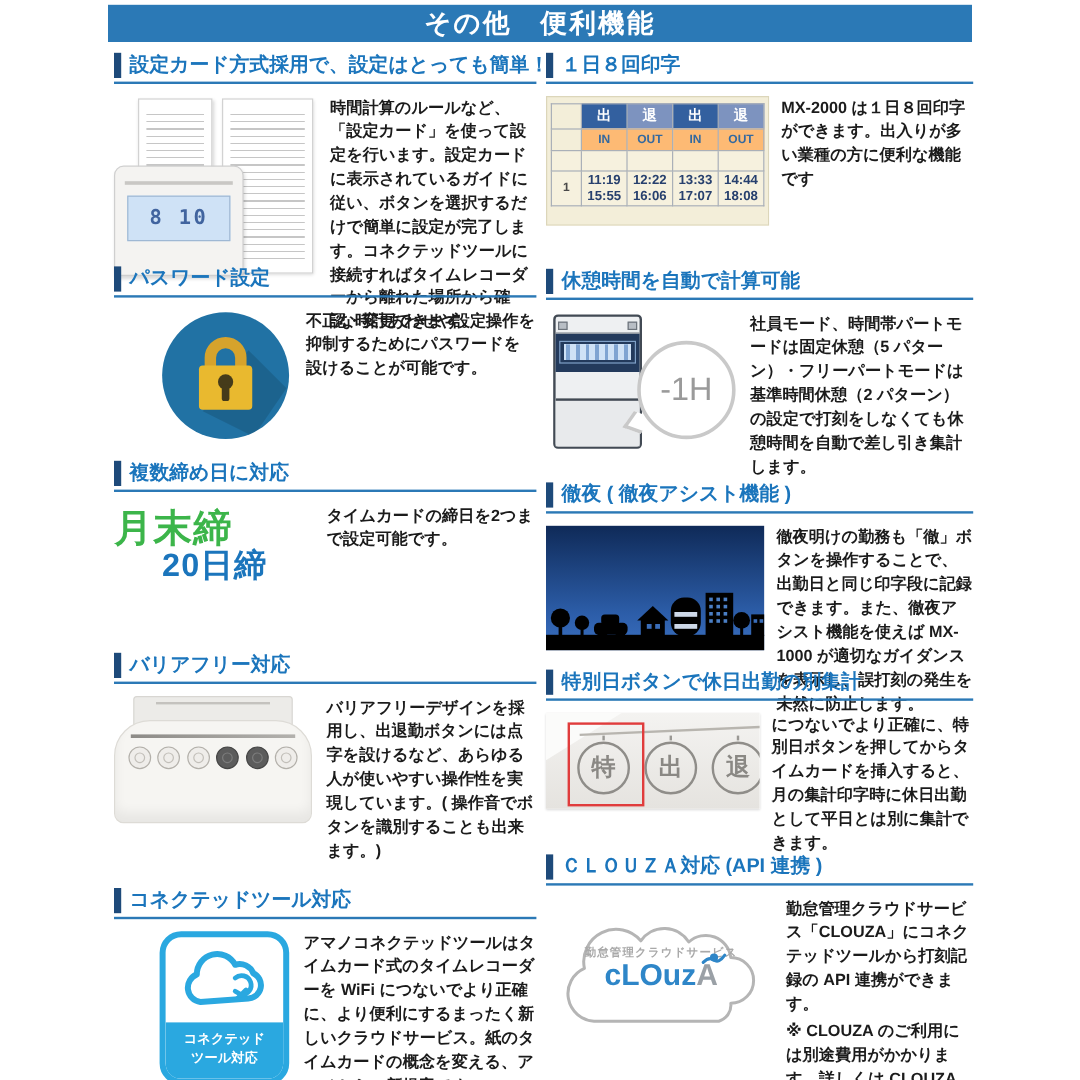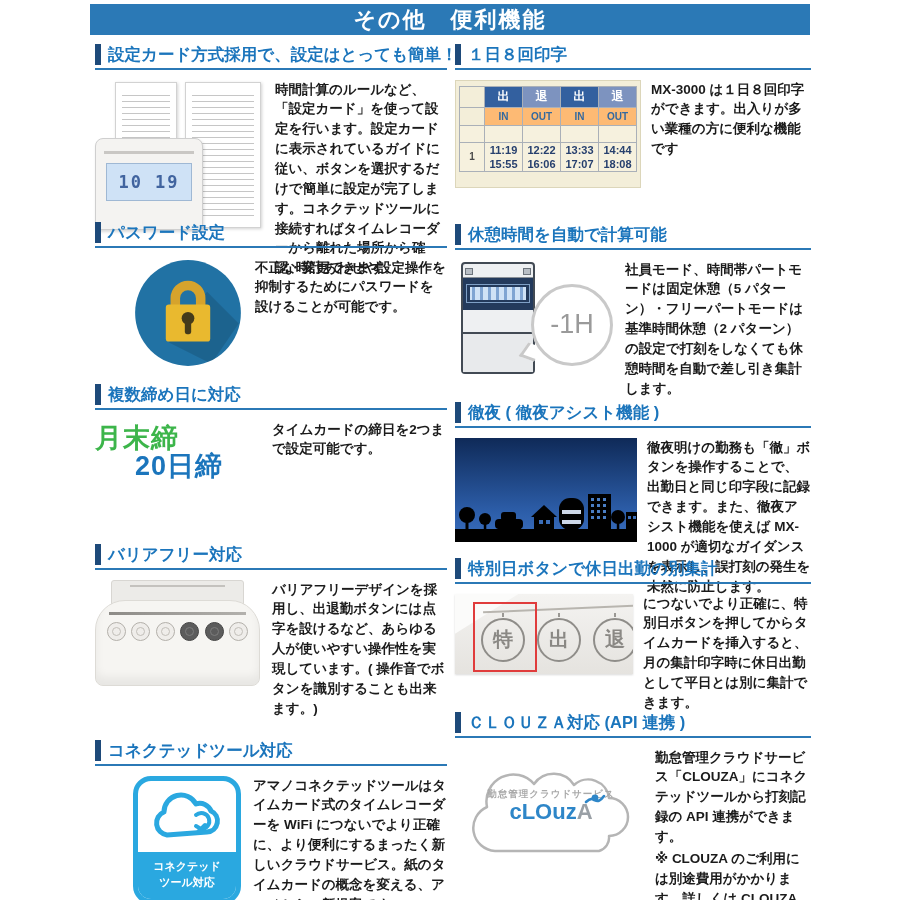--- a/index.html
+++ b/index.html
@@ -65,21 +65,21 @@
              background-image:repeating-linear-gradient(to right,transparent 0 5px,#7fa4d2 5px 8px);background-clip:content-box;padding:2px 3px;}
   .br-lower{position:absolute;left:0;right:0;bottom:0;height:38px;border-top:2px solid #424a54;background:#e8eaec;}
   .br-bubble{position:absolute;right:2px;top:24px;width:76px;height:76px;border:3px solid #c9c9c9;border-radius:50%;
              background:#fff;display:flex;align-items:center;justify-content:center;
              color:#9a9a9a;font-size:27px;font-weight:normal;}
   .br-tail{position:absolute;right:76px;top:84px;width:13px;height:13px;background:#fff;
            border-left:3px solid #c9c9c9;border-bottom:3px solid #c9c9c9;transform:rotate(20deg) skew(-15deg);}
 
   
   .fig-shime{flex:none;width:165px;padding-top:4px;}
-  .shime-green{color:#3cb54a;font-size:27px;font-weight:bold;line-height:1.05;letter-spacing:1px;}
+  .shime-green{color:#3cb54a;font-size:32px;font-weight:bold;line-height:1.05;letter-spacing:1px;}
   .shime-blue{color:#1b75bc;font-size:27px;font-weight:bold;line-height:1.05;margin-left:40px;letter-spacing:1px;}
 
   
   .fig-night{flex:none;width:182px;height:104px;}
 
   
   .fig-bf{flex:none;width:165px;height:106px;position:relative;}
   .bf-lid{position:absolute;top:0;left:16px;right:16px;height:26px;background:#ecebe8;border:1px solid #d8d6d2;border-radius:3px;}
   .bf-lid::before{content:"";position:absolute;top:4px;left:18px;right:18px;height:2px;background:#c4c2be;}
   .bf-main{position:absolute;top:20px;left:0;right:0;bottom:0;background:#f6f5f2;border:1px solid #dddbd6;
@@ -110,21 +110,21 @@
   .ct-badge{flex:none;width:108px;height:128px;border:5px solid #2aa8e0;border-radius:18px;background:#ffffff;
             overflow:hidden;display:flex;flex-direction:column;margin-left:38px;box-sizing:border-box;}
   .ct-cloud{flex:1;display:flex;align-items:center;justify-content:center;}
   .ct-label{background:#2aa8e0;color:#ffffff;font-size:11px;font-weight:bold;text-align:center;
             padding:6px 0 8px 0;line-height:1.5;}
 
   
   .fig-cz{flex:none;width:192px;height:120px;position:relative;}
   .cz-label{position:absolute;top:40px;width:100%;text-align:center;color:#a9a9a9;font-size:9.5px;
             font-weight:bold;letter-spacing:1px;}
-  .cz-logo{position:absolute;top:53px;width:100%;text-align:center;font-size:22px;font-weight:bold;
+  .cz-logo{position:absolute;top:53px;width:100%;text-align:center;font-size:25px;font-weight:bold;
            color:#2e86c8;letter-spacing:0px;line-height:1;}
   .cz-logo .suffix{color:#9aa0a6;}
   .cz-person{position:absolute;top:44px;left:calc(50% + 33px);}
 </style>
 </head>
 <body>
 
 <div class="canvas">
 
   <header class="titlebar">
@@ -139,21 +139,21 @@
     <div class="f-body">
       <div class="fig-setup">
         <div class="sheet sheet1">
             <div class="sheet-inner"></div>
           </div>
         <div class="sheet sheet2">
             <div class="sheet-inner"></div>
           </div>
         <div class="tr-device">
           <div class="tr-slot"></div>
-          <div class="tr-lcd">10 19</div>
+          <div class="tr-lcd">8 10</div>
         </div>
       </div>
       <p class="f-text">時間計算のルールなど、「設定カード」を使って設定を行います。設定カードに表示されているガイドに従い、ボタンを選択するだけで簡単に設定が完了します。コネクテッドツールに接続すればタイムレコーダーから離れた場所から確認・変更できます。</p>
     </div>
   </section>
 
   <section class="feature" style="left:455px;top:44px;width:356px;">
     <div class="f-head">
       <span class="f-bar"></span>
       <span class="f-title">１日８回印字</span>
@@ -198,21 +198,21 @@
                   <div>17:07</div>
                 </td>
             <td class="tc-time">
               <div>14:44</div>
                   <div>18:08</div>
                 </td>
           </tr>
         </tbody>
           </table>
       </div>
-      <p class="f-text">MX-3000 は１日８回印字ができます。出入りが多い業種の方に便利な機能です</p>
+      <p class="f-text">MX-2000 は１日８回印字ができます。出入りが多い業種の方に便利な機能です</p>
     </div>
   </section>
 
   <section class="feature" style="left:95px;top:222px;width:352px;">
     <div class="f-head">
       <span class="f-bar"></span>
       <span class="f-title">パスワード設定</span>
     </div>
     <div class="f-body">
       <div class="fig-lock">

